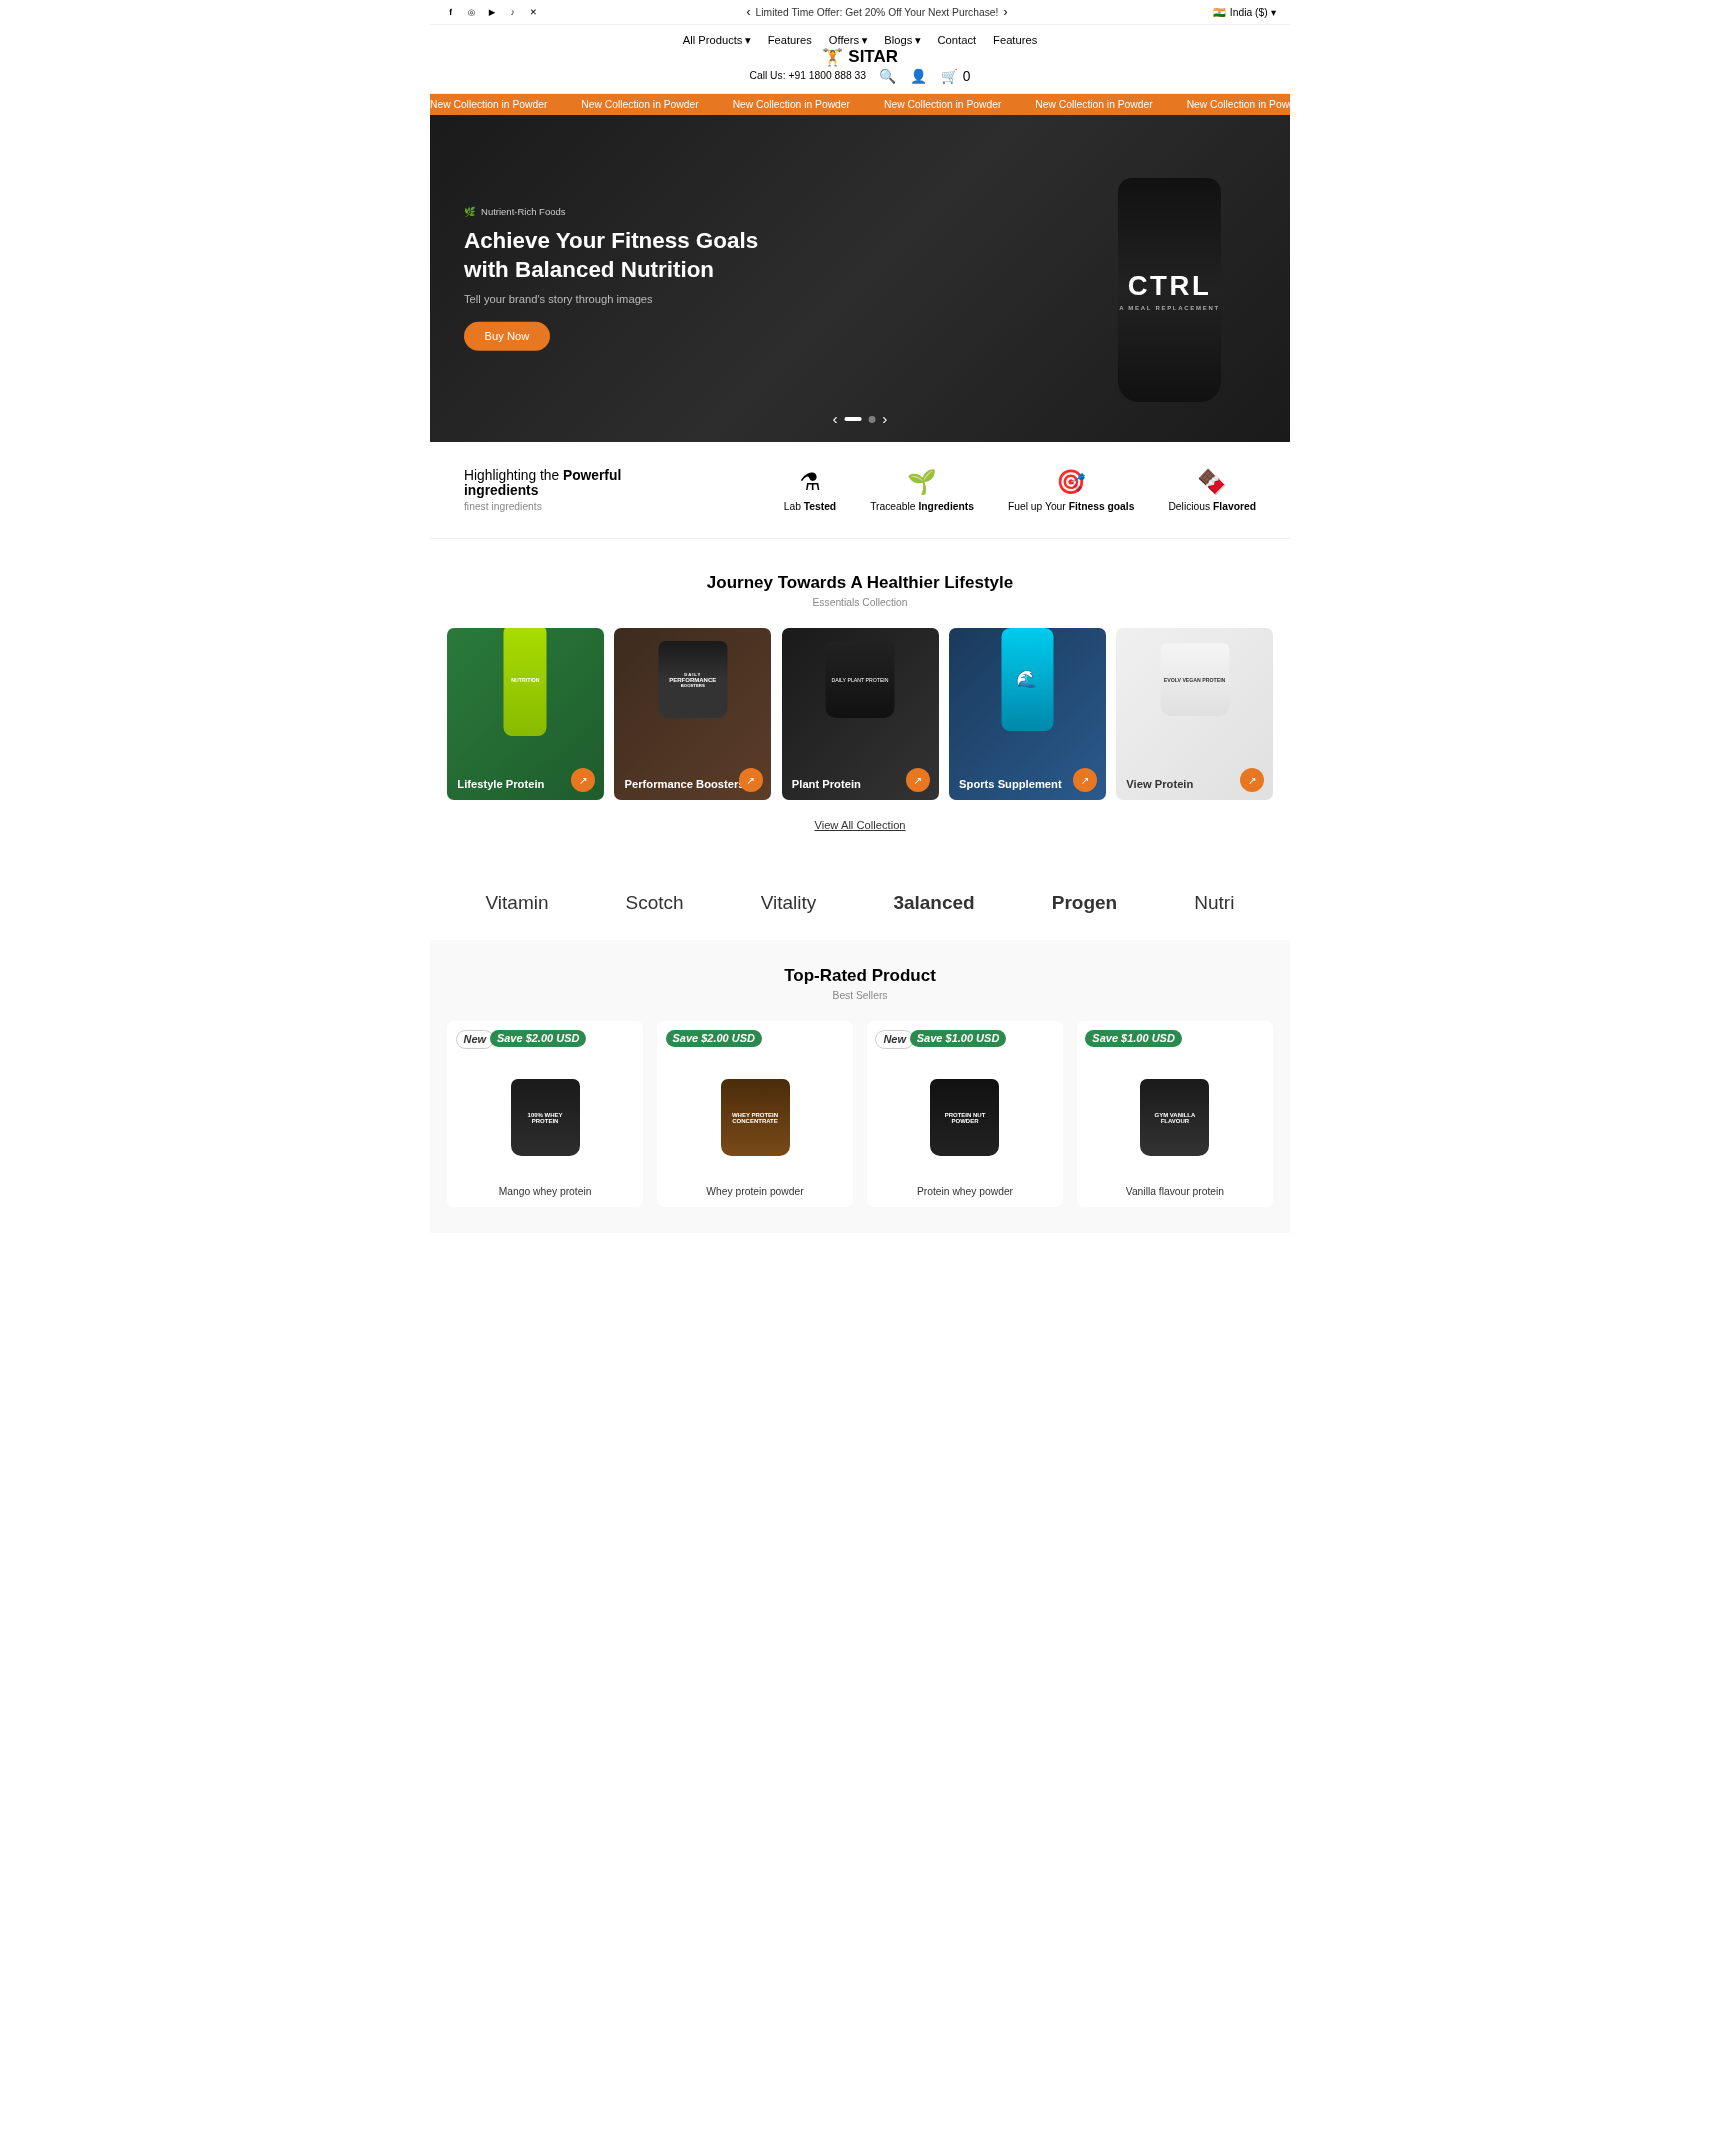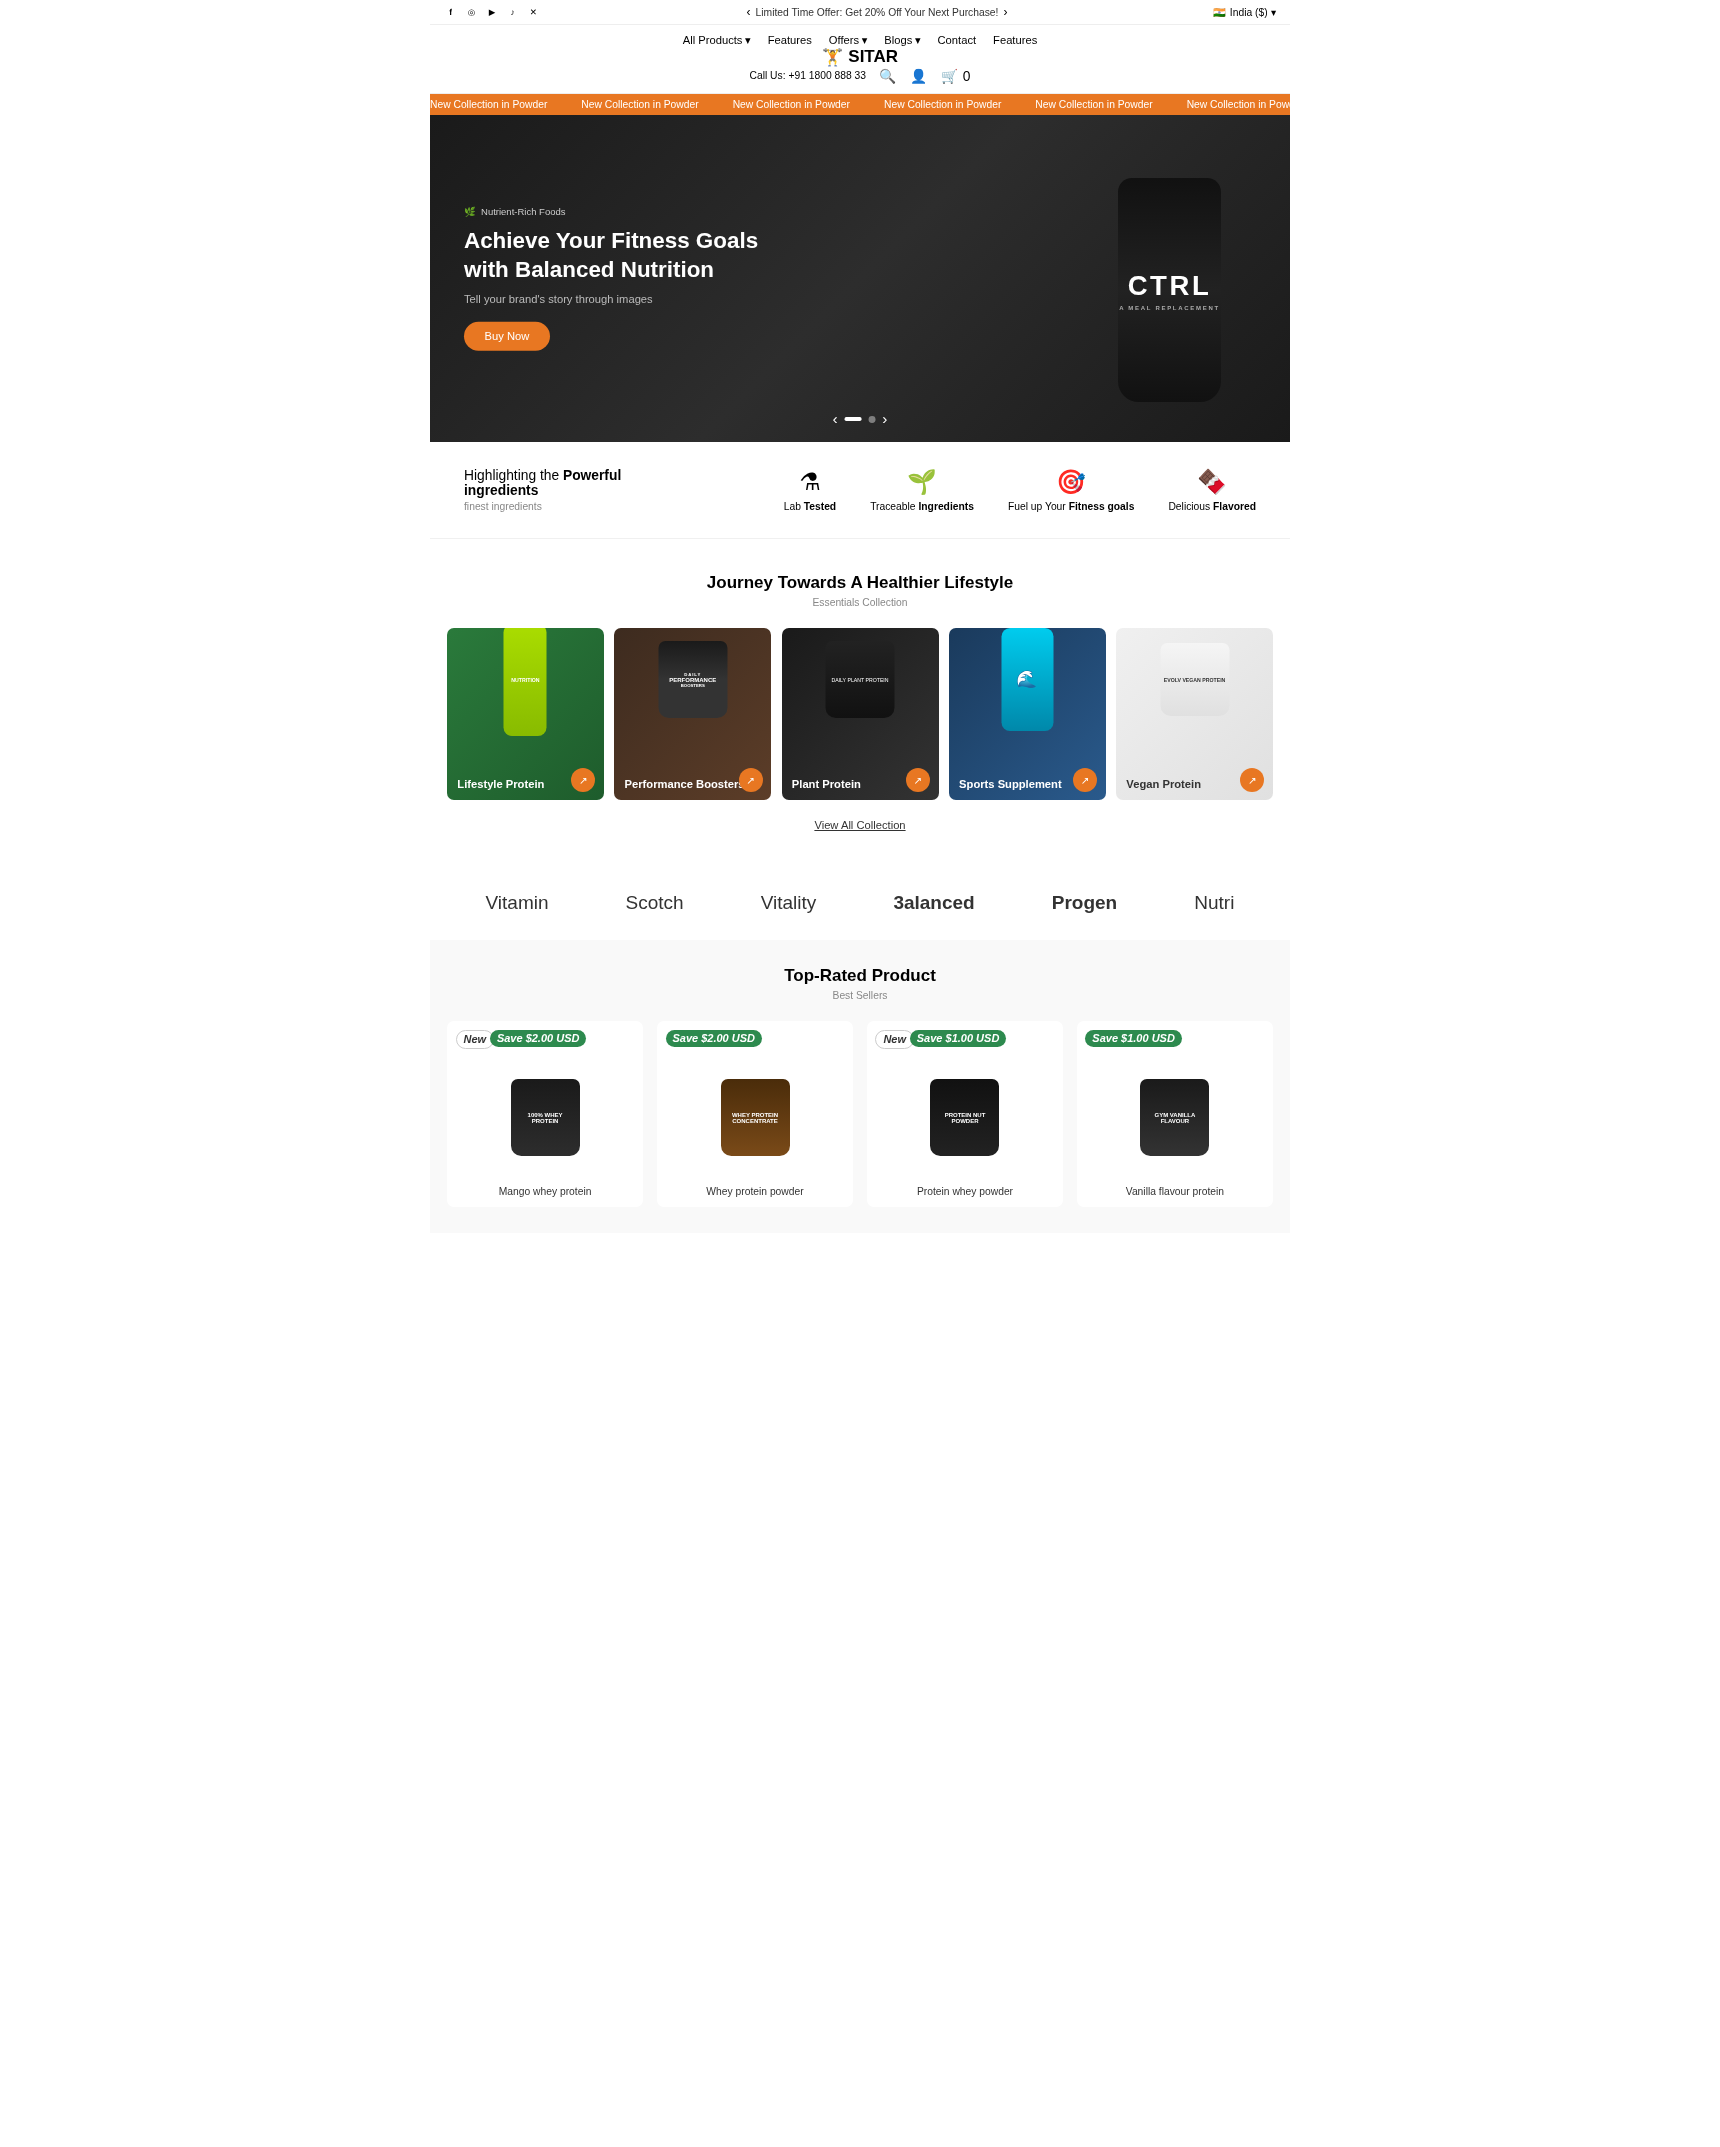--- a/index.html
+++ b/index.html
@@ -498,21 +498,21 @@
         <div class="sports-shaker">🌊</div>
       </div>
       <div class="card-label">Sports Supplement</div>
       <div class="card-arrow">↗</div>
     </div>
 
     <div class="collection-card card-bg-5">
       <div class="product-visual">
         <div class="vegan-jar">EVOLV VEGAN PROTEIN</div>
       </div>
-      <div class="card-label card-label-dark">Vegan Protein</div>
+      <div class="card-label card-label-dark">View Protein</div>
       <div class="card-arrow">↗</div>
     </div>
   </div>
   <div class="view-all">
     <a>View All Collection</a>
   </div>
 </section>
 
 <div class="brands-section">
   <span class="brand-name">Vitamin</span>

